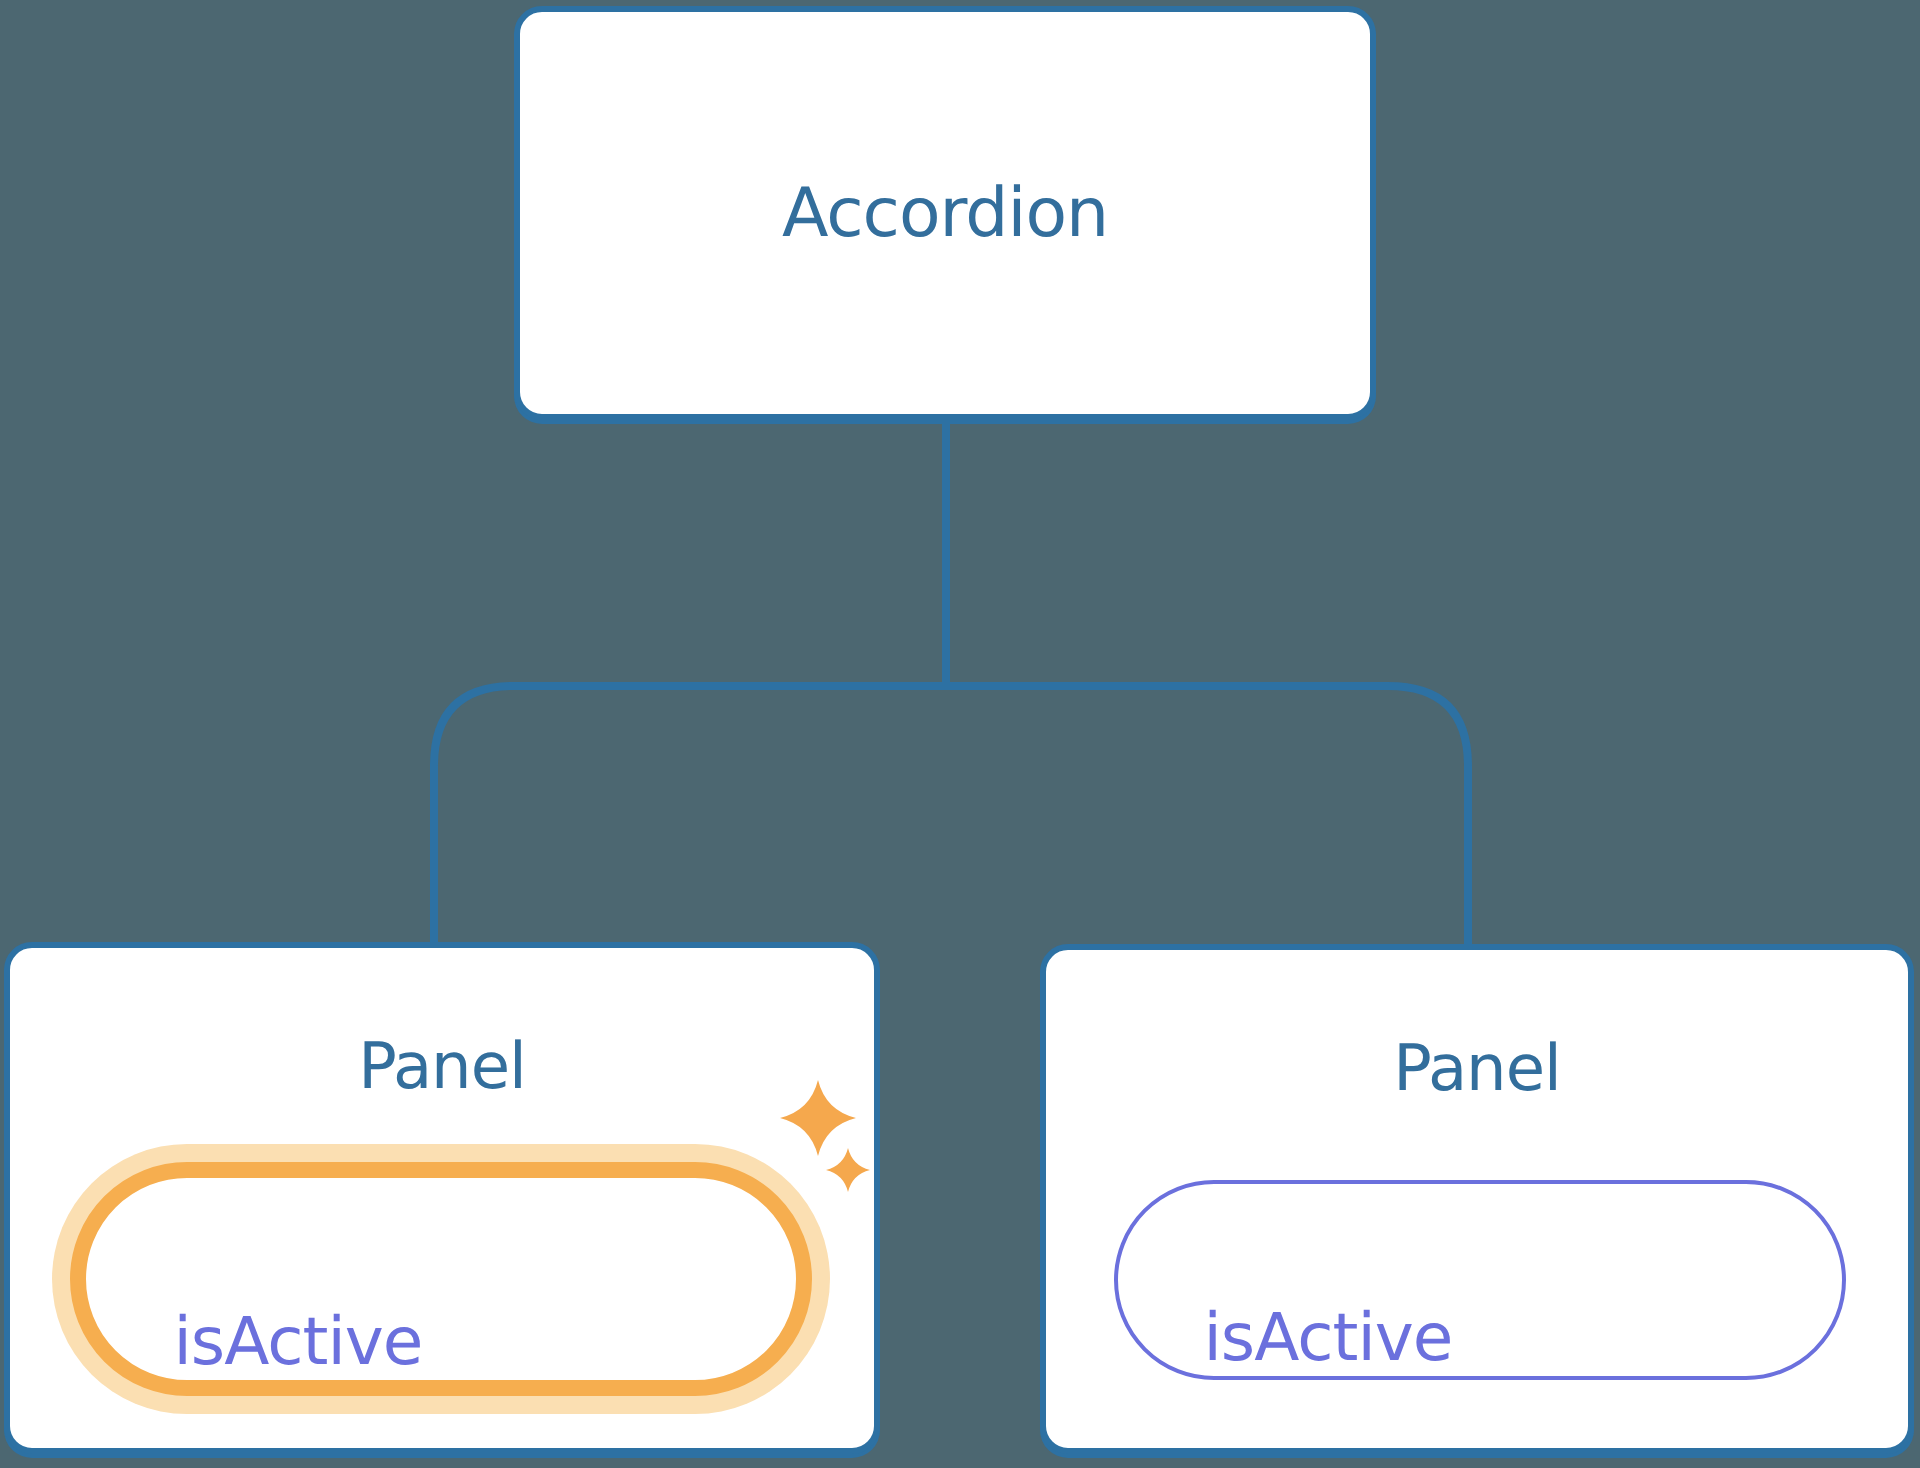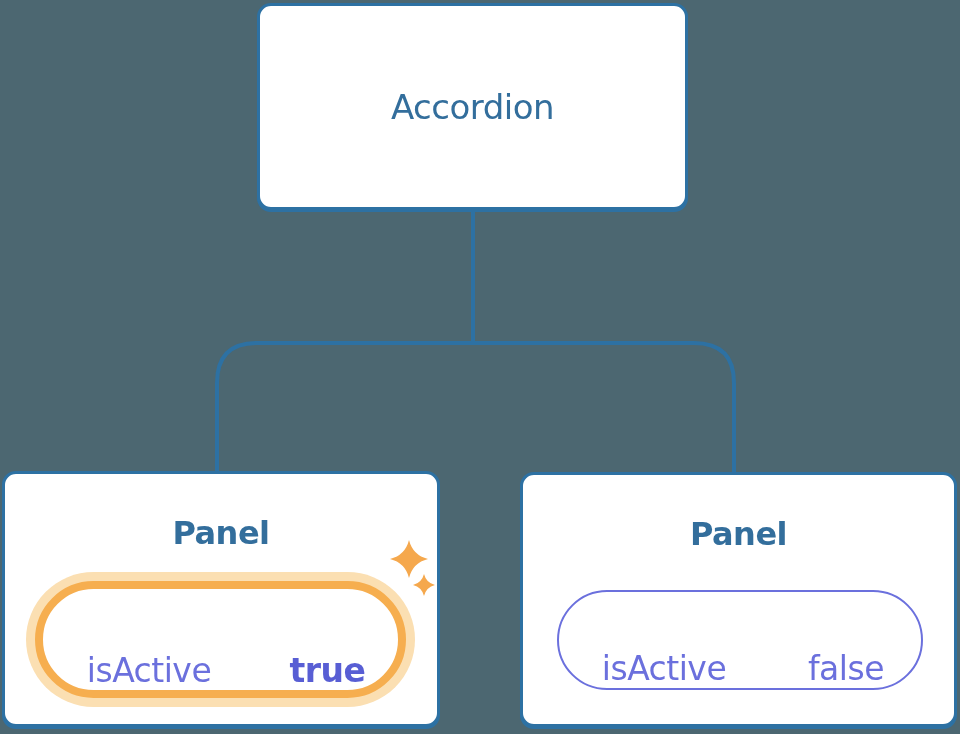--- a/index.html
+++ b/index.html
@@ -50,21 +50,20 @@
 
   .node-panel { width: 438px; height: 256px; }
   .panel-left  { left: 2px;   top: 471px; }
   .panel-right { left: 520px; top: 472px; width: 437px; height: 255px; }
 
   .node-panel .node-title {
     position: absolute;
     top: 40px; left: 0; right: 0;
     text-align: center;
     font-size: 32px;
-    font-weight: bold;
   }
 
   .pill {
     position: absolute;
     display: flex;
     align-items: flex-end;
     background: #fff;
     border-radius: 999px;
     box-sizing: border-box;
     overflow: hidden;
@@ -121,32 +120,30 @@
   <div class="node node-root">
     <span class="node-title">Accordion</span>
   </div>
 
   <div class="node node-panel panel-left">
     <span class="node-title">Panel</span>
 
     <div class="pill pill-active">
       <span class="pill-cell cell-key">isActive</span>
       <span class="pill-divider"></span>
-      <span class="pill-cell cell-value">true</span>
     </div>
 
     <svg class="sparkles" viewBox="0 0 80 80" xmlns="http://www.w3.org/2000/svg">
       <path d="M38,8 Q41.8,23.2 57,27 Q41.8,30.8 38,46 Q34.2,30.8 19,27 Q34.2,23.2 38,8 Z"></path>
       <path d="M53,42 Q55.2,50.8 64,53 Q55.2,55.2 53,64 Q50.8,55.2 42,53 Q50.8,50.8 53,42 Z"></path>
     </svg>
   </div>
 
   <div class="node node-panel panel-right">
     <span class="node-title">Panel</span>
 
     <div class="pill pill-inactive">
       <span class="pill-cell cell-key">isActive</span>
       <span class="pill-divider"></span>
-      <span class="pill-cell cell-value">false</span>
     </div>
   </div>
 
 </div>
 
 </body></html>

